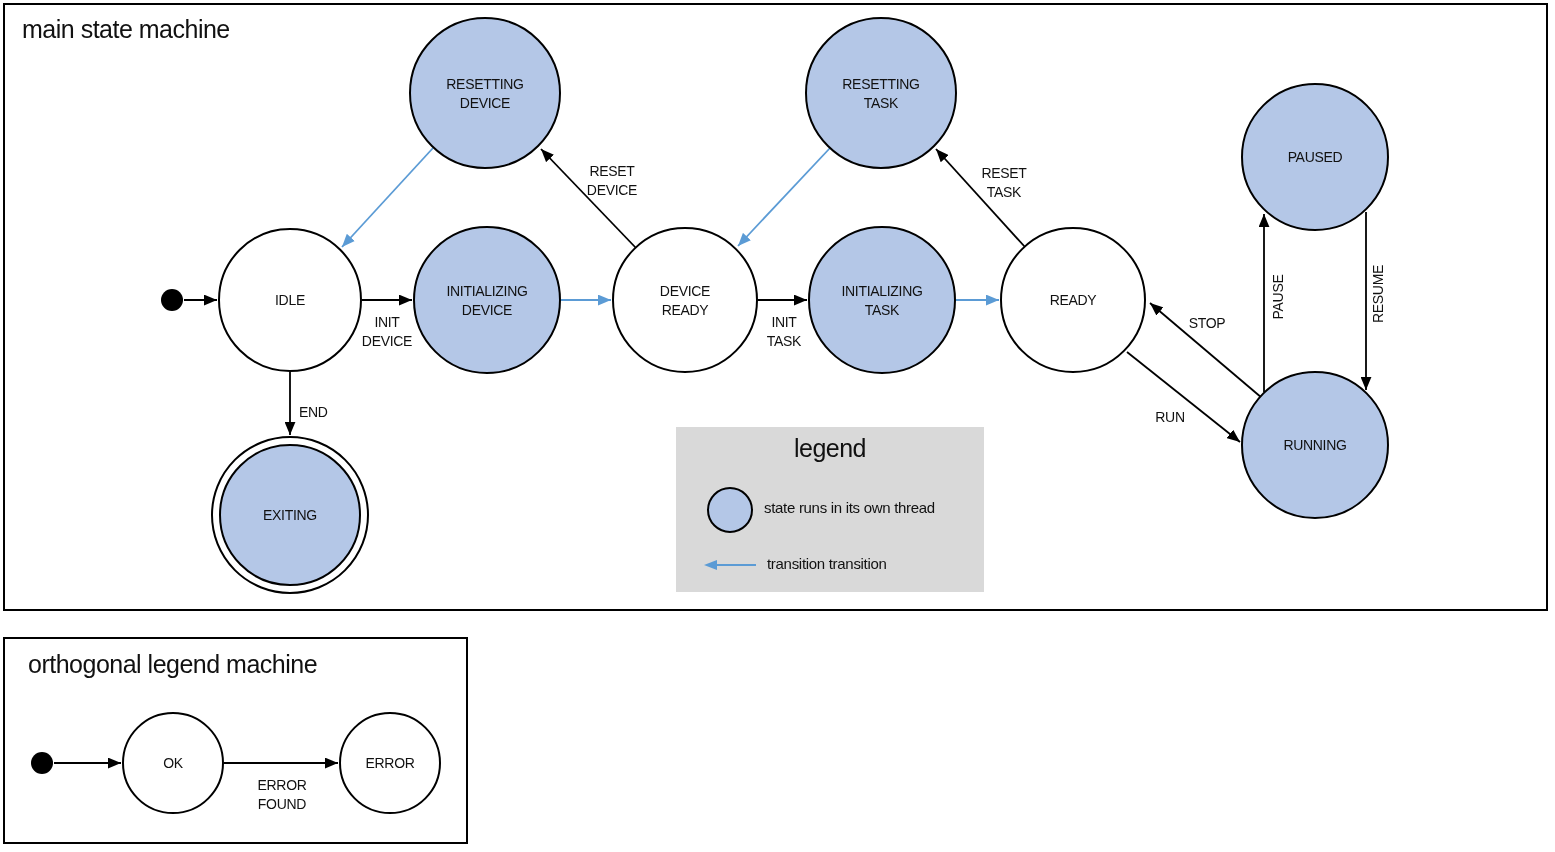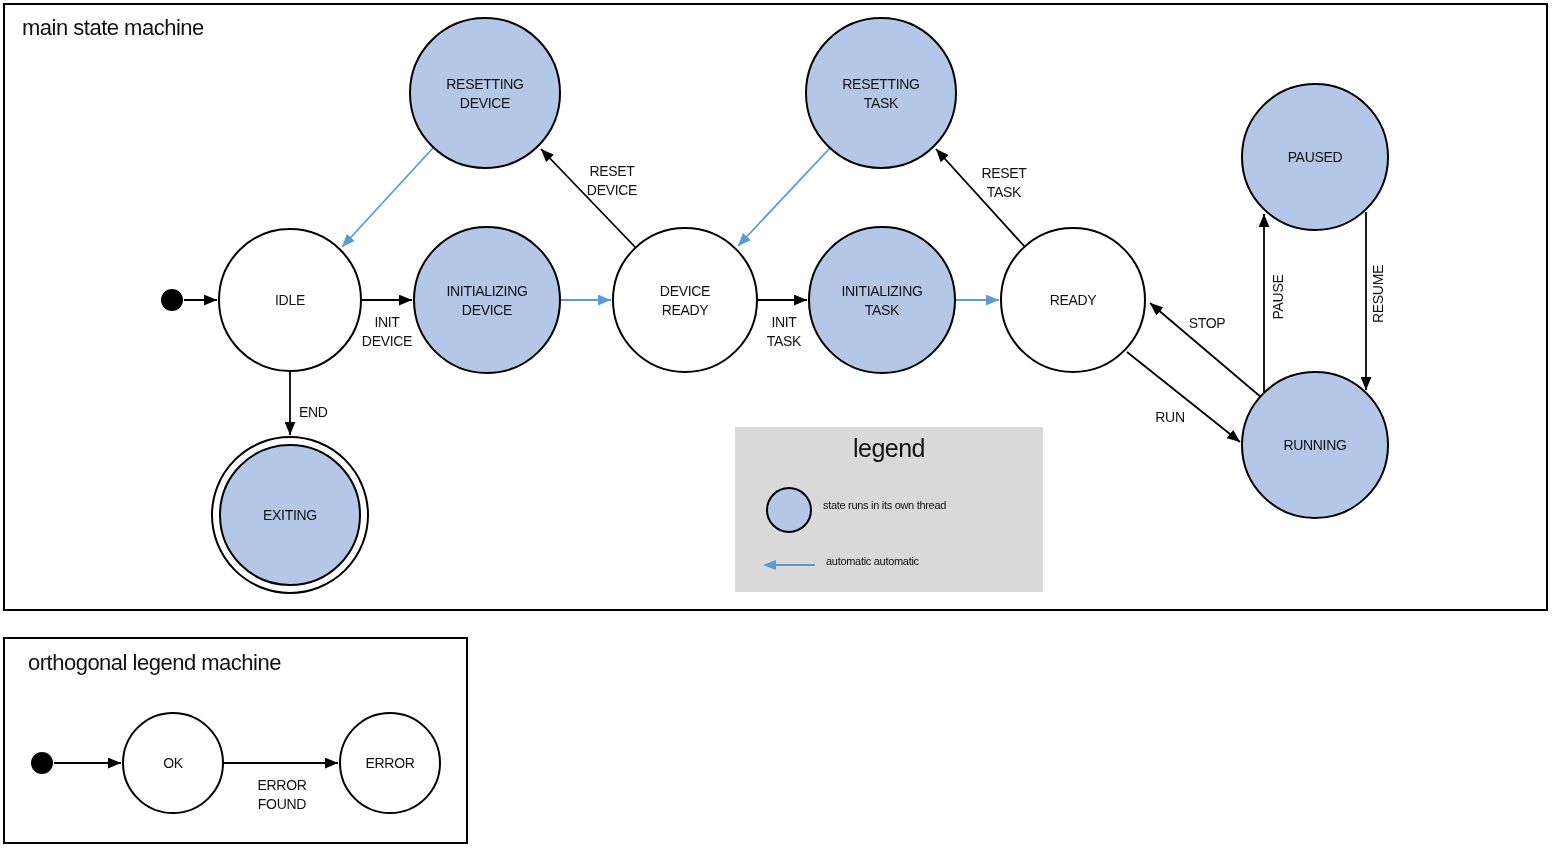--- a/index.html
+++ b/index.html
@@ -22,40 +22,40 @@
   .initial{fill:var(--outline);}
   .state-outline{stroke:var(--outline);stroke-width:2px;}
   .state-outline.threaded{fill:var(--threaded);}
   .state-outline.plain{fill:#ffffff;}
   .state-outline.final-outer{fill:#ffffff;}
   #diagram-svg text{
     font-family:"Liberation Sans",sans-serif;
     font-size:14px;letter-spacing:-0.3px;fill:var(--text);
   }
   .box-title{
-    position:absolute;font-size:22px;letter-spacing:-0.5px;
+    position:absolute;font-size:25px;letter-spacing:-0.5px;
     white-space:nowrap;color:var(--text);text-align:right;
   }
   #main-title{left:22px;top:15px;}
   #ortho-title{left:28px;top:650px;}
   .legend{
-    position:absolute;left:735px;top:427px;width:308px;height:165px;
+    position:absolute;left:676px;top:427px;width:308px;height:165px;
     background:var(--legend-bg);
   }
   .legend-title{
     position:absolute;left:0;top:7px;width:100%;text-align:center;
     font-size:25px;letter-spacing:-0.5px;
   }
   .legend-circle{
     position:absolute;left:31px;top:60px;width:42px;height:42px;
     border:2px solid var(--outline);border-radius:50%;
     background:var(--threaded);box-sizing:content-box;
   }
   .legend-text{
-    position:absolute;font-size:11px;letter-spacing:-0.3px;white-space:nowrap;
+    position:absolute;font-size:15px;letter-spacing:-0.3px;white-space:nowrap;
   }
   #legend-text-0{left:88px;top:72px;}
   #legend-text-1{left:91px;top:128px;}
   .legend-arrow{position:absolute;left:28px;top:131px;}
   .legend-arrow line{stroke:var(--auto);stroke-width:2px;}
   .legend-arrow polygon{fill:var(--auto);}
 </style>
 </head>
 <body>
 
@@ -193,15 +193,15 @@
   <div class="legend">
     <div class="legend-title">legend</div>
     <span class="legend-circle"></span>
     <span class="legend-text" id="legend-text-0">state runs in its own thread</span>
     <span class="legend-arrow">
       <svg width="54" height="14">
         <line x1="52" y1="7" x2="9" y2="7"></line>
         <polygon points="0,7 13,2 13,12"></polygon>
       </svg>
     </span>
-    <span class="legend-text" id="legend-text-1">automatic automatic</span>
+    <span class="legend-text" id="legend-text-1">transition transition</span>
   </div>
 </div>
 
 </body></html>

